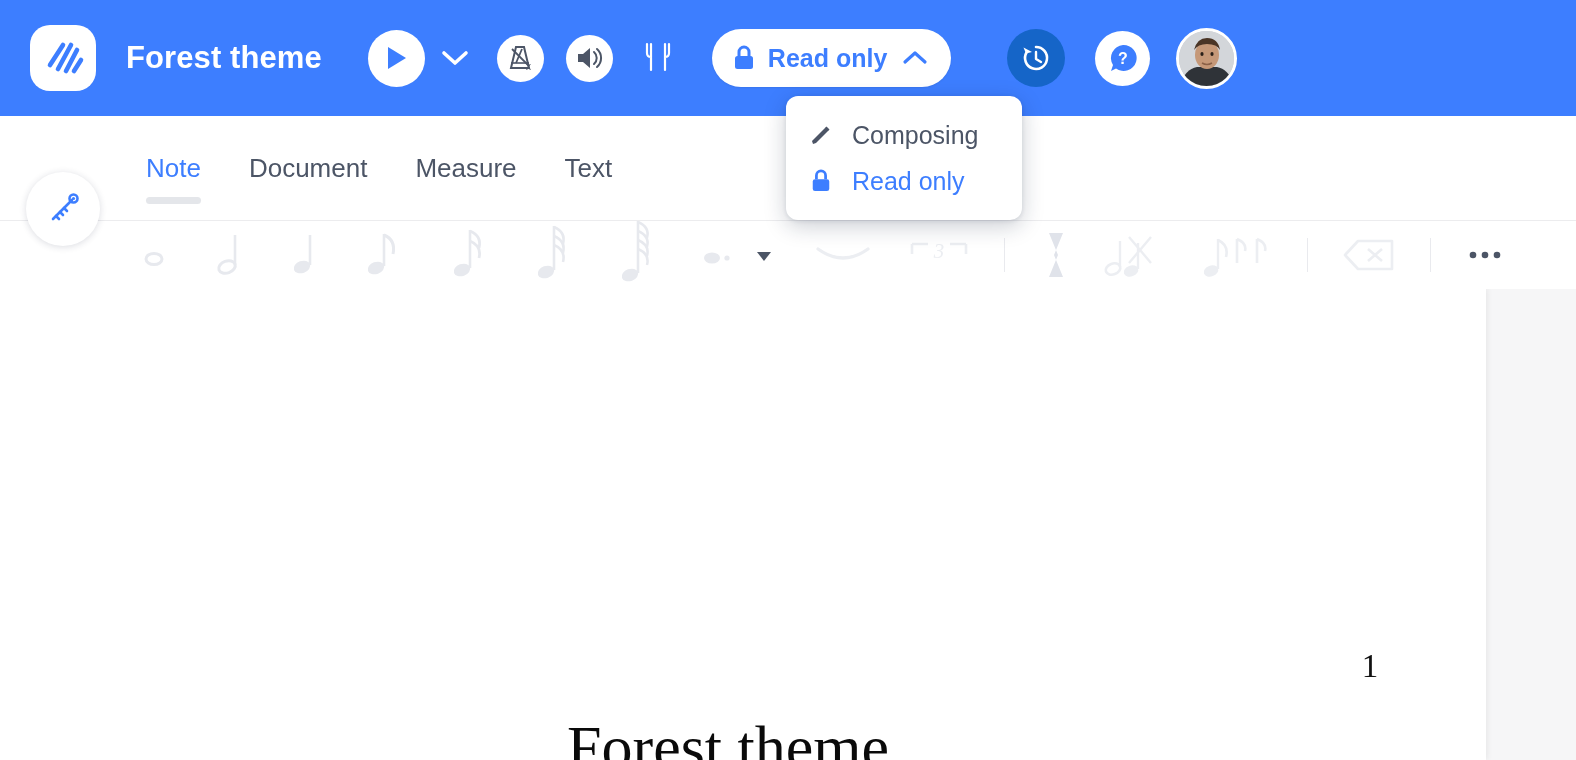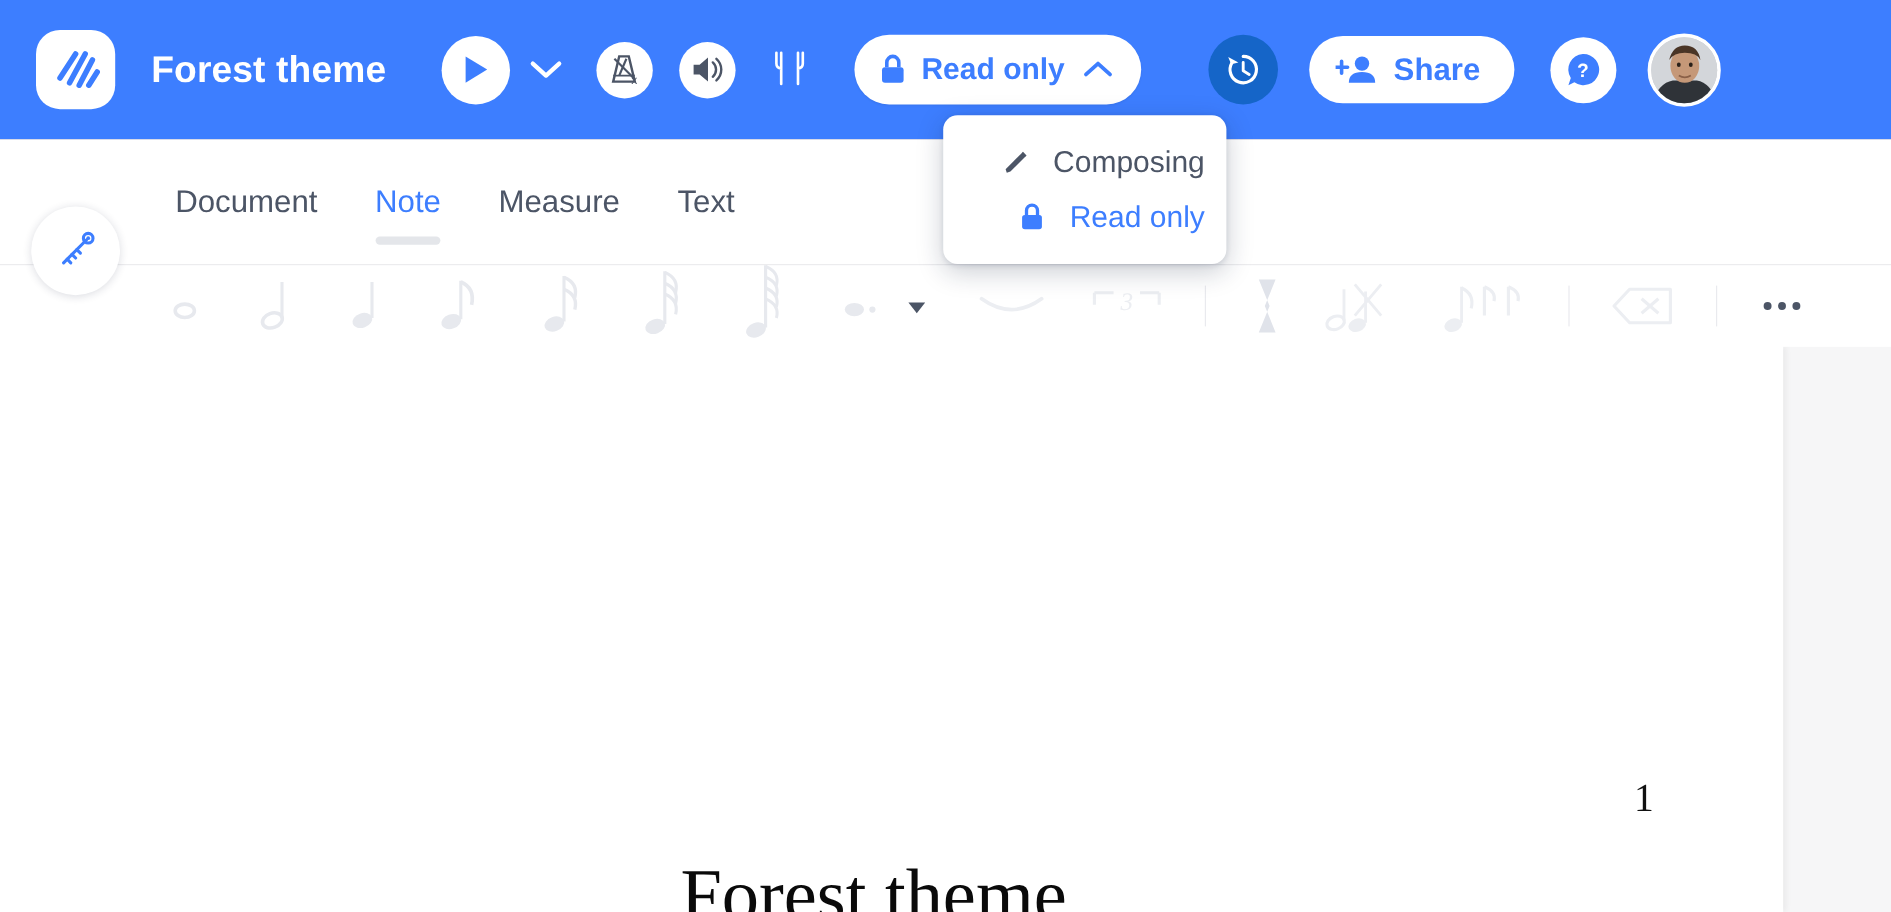--- a/index.html
+++ b/index.html
@@ -6,21 +6,21 @@
     margin: 0; padding: 0;
     width: 1576px; height: 760px;
     overflow: hidden;
     background: #ffffff;
     font-family: "Liberation Sans", sans-serif;
   }
   #app {
     position: relative;
     width: 1576px; height: 760px;
     overflow: hidden;
-    background: #fdba74;
+    background: #14b8a6;
   }
 
   
   .header {
     position: absolute; left: 0; top: 0;
     width: 1576px; height: 116px;
     background: #3d7eff;
     display: flex; align-items: center;
     box-sizing: border-box;
     padding: 0 18px;
@@ -142,21 +142,20 @@
     border-radius: 12px;
     box-shadow: 0 6px 22px rgba(20,30,60,0.22), 0 1px 4px rgba(20,30,60,0.10);
     padding: 16px 0 16px 0;
     z-index: 60;
   }
   .mode-menu-item {
     display: flex; align-items: center;
     height: 46px;
     padding: 0 18px 0 22px;
     box-sizing: border-box;
-    justify-content: flex-end;
   }
   .mode-menu-item .mi-icon {
     width: 26px; display: flex; align-items: center; justify-content: center;
     flex: 0 0 auto;
   }
   .mode-menu-item .mi-label {
     font-size: 25px;
     margin-left: 18px;
     white-space: nowrap;
   }
@@ -335,28 +334,20 @@
     </div>
 
     <div class="hist-btn">
       <svg width="32" height="32" viewBox="0 0 32 32">
         <path d="M16 5 A11 11 0 1 1 6.5 10.5" fill="none" stroke="#ffffff" stroke-width="2.6" stroke-linecap="round"></path>
         <path d="M3.5 5.5 L6 11.5 L12 10" fill="#ffffff"></path>
         <path d="M16 10 L16 17 L21 20" fill="none" stroke="#ffffff" stroke-width="2.4" stroke-linecap="round" stroke-linejoin="round"></path>
       </svg>
     </div>
 
-    <div class="share-btn">
-      <svg width="34" height="28" viewBox="0 0 34 28">
-        <circle cx="22" cy="9" r="6" fill="#3d7eff"></circle>
-        <path d="M11 25 Q11 16 22 16 Q33 16 33 25 Z" fill="#3d7eff"></path>
-        <path d="M5 7 L5 17 M0 12 L10 12" stroke="#3d7eff" stroke-width="3" stroke-linecap="round"></path>
-      </svg>
-      <span class="share-label">Share</span>
-    </div>
 
     <div class="help-btn">
       <svg width="32" height="32" viewBox="0 0 32 32">
         <path d="M16 3 A13 13 0 1 1 9 26.5 L4 29 L6 23 A13 13 0 0 1 16 3 Z" fill="#3d7eff"></path>
         <text x="16" y="22" text-anchor="middle" font-size="16" font-weight="bold" fill="#ffffff" font-family="'Liberation Sans',sans-serif">?</text>
       </svg>
     </div>
 
     <div class="avatar">
       <svg width="56" height="56" viewBox="0 0 56 56">
@@ -387,22 +378,22 @@
           <path d="M7 12 L7 8 A5 5 0 0 1 17 8 L17 12" fill="none" stroke="#3d7eff" stroke-width="3"></path>
           <rect x="3" y="12" width="18" height="13" rx="2.5" fill="#3d7eff"></rect>
         </svg>
       </span>
       <span class="mi-label">Read only</span>
     </div>
   </div>
 
   <div class="tabbar">
     <div class="tabs">
+      <div class="tab active">Note</div>
       <div class="tab">Document</div>
-      <div class="tab active">Note</div>
       <div class="tab">Measure</div>
       <div class="tab">Text</div>
     </div>
   </div>
 
   <div class="inst-badge">
     <svg width="40" height="40" viewBox="0 0 40 40">
       <g stroke="#3d7eff" stroke-width="2.6" stroke-linecap="round" fill="none">
         <line x1="10" y1="30" x2="29" y2="11"></line>
         <circle cx="30.5" cy="9.5" r="4" fill="none"></circle>

